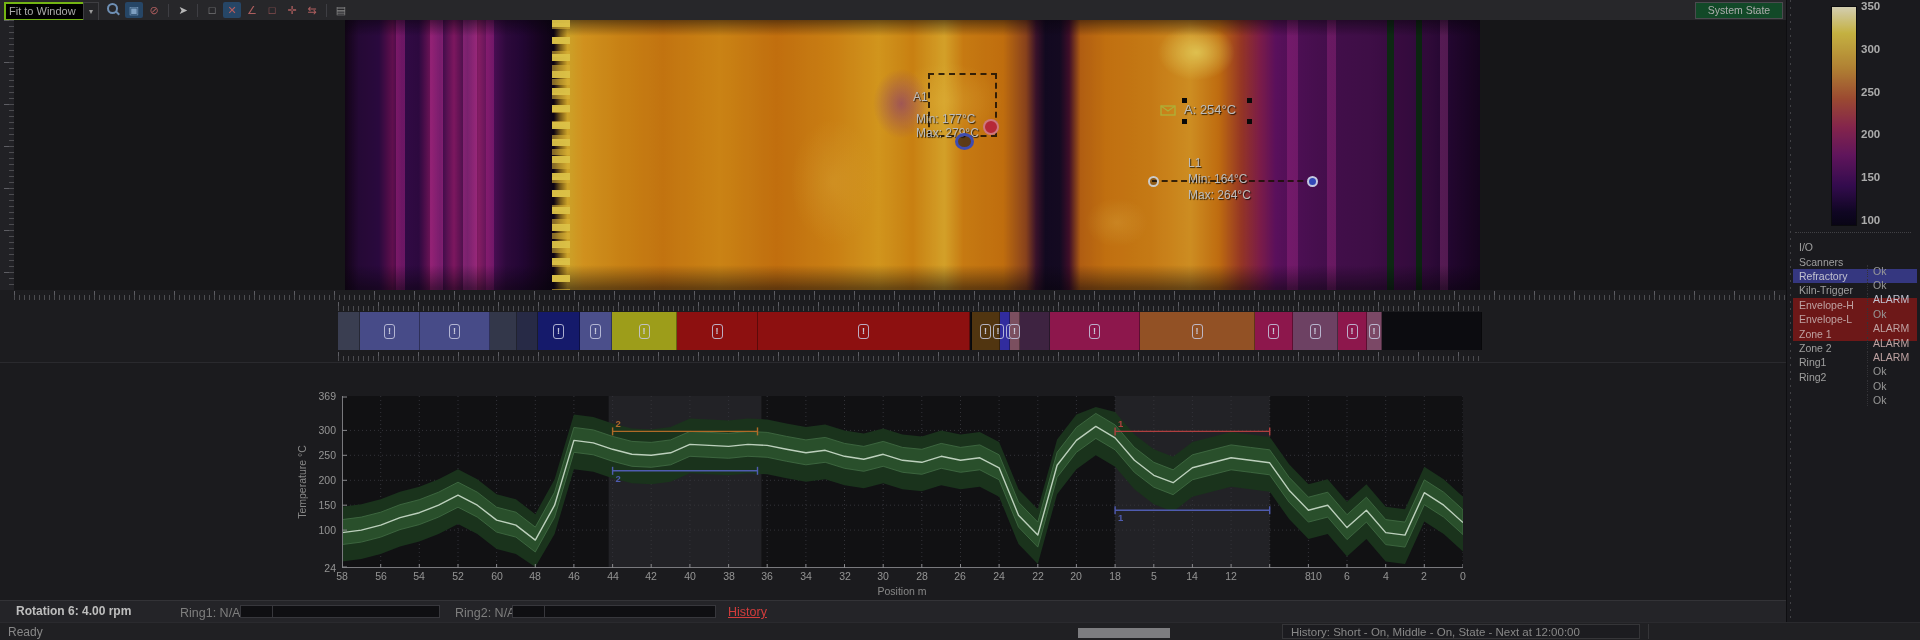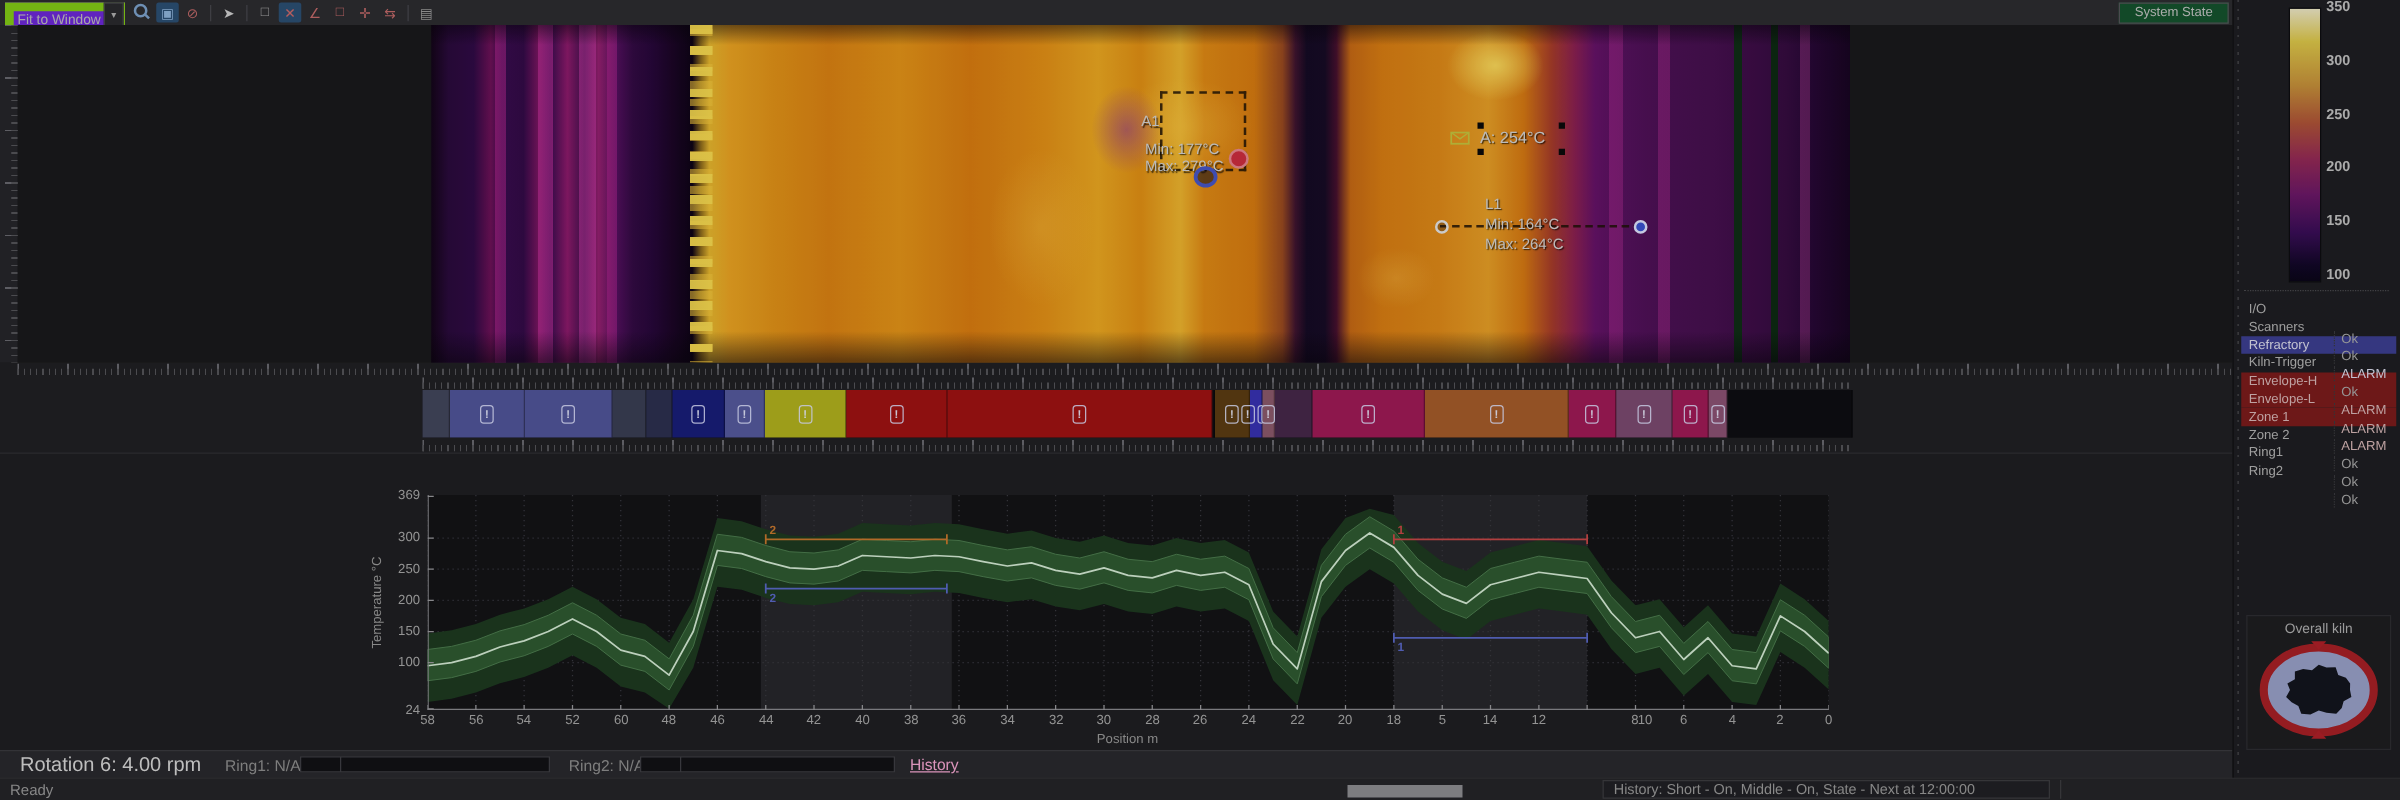--- a/index.html
+++ b/index.html
@@ -1,21 +1,21 @@
 <!DOCTYPE html>
 <html><head>
 <meta charset="utf-8">
 <style>
   html,body{margin:0;padding:0;background:#121214;}
   #root{position:relative;width:1920px;height:640px;overflow:hidden;background:#202023;
         font-family:"Liberation Sans",sans-serif;color:#b8b8b8;filter:brightness(.88);}
   .abs{position:absolute;}
   
   #toolbar{left:0;top:0;width:1786px;height:20px;background:#2c2c30;border-bottom:1px solid #1a1a1c;}
-  #view-select{left:4px;top:2px;width:76px;height:15px;background:#6d28d9;border:7px solid #84cc16;
+  #view-select{left:4px;top:2px;width:76px;height:15px;background:#000000;border:2px solid #84cc16;
     color:#c0c0c0;font-size:11px;line-height:14px;padding:0 3px;overflow:hidden;white-space:nowrap;}
   #view-select-arrow{left:83px;top:2px;width:14px;height:17px;border:1px solid #46464b;background:#2a2a2e;
     font-size:8px;color:#b0b0b0;display:flex;align-items:center;justify-content:center;}
   #toolbar-icons{left:104px;top:1px;height:18px;display:flex;align-items:center;}
   .ticon{width:18px;height:16px;display:flex;align-items:center;justify-content:center;font-size:11px;
     border-radius:2px;margin:0 1px;cursor:default;}
   .ticon.active{background:#2b4f74;}
   .tsep{width:1px;height:13px;background:#47474c;margin:0 4px;}
   .magnifier{position:relative;}
   .magnifier::before{content:"";width:7px;height:7px;border:2px solid #7da2cc;border-radius:50%;display:block;margin:-3px 0 0 -3px;}
@@ -69,24 +69,24 @@
   #profile{left:0;top:362px;width:1786px;height:238px;background:#1f1f22;border-top:1px solid #303034;}
   #chart-wrap{left:342px;top:396px;width:1121px;height:172px;}
   #y-axis-labels{left:300px;top:0;width:38px;height:640px;pointer-events:none;}
   .ytick{position:absolute;right:2px;font-size:10.5px;color:#a8a8a8;}
   #x-axis{left:342px;top:570px;width:1121px;height:14px;}
   .xtick{position:absolute;width:24px;text-align:center;font-size:10.5px;color:#a8a8a8;}
   #ylabel{left:247px;top:476px;width:110px;height:12px;text-align:center;font-size:10.5px;color:#9a9a9a;transform:rotate(-90deg);}
   #xlabel{left:842px;top:585px;width:120px;text-align:center;font-size:10.5px;color:#9a9a9a;}
   
   #rotation-bar{left:0;top:600px;width:1786px;height:22px;background:#29292d;border-top:1px solid #3a3a3e;}
-  #rotation-text{left:16px;top:3px;font-size:16px;font-weight:normal;color:#d8d8d8;}
+  #rotation-text{left:16px;top:3px;font-size:12px;font-weight:bold;color:#d8d8d8;}
   .ringlabel{top:5px;font-size:12.5px;color:#8f8f8f;}
   .ringbox{top:4px;height:13px;background:#111114;border:1px solid #3f3f44;box-sizing:border-box;}
-  #history-link{left:728px;top:4px;font-size:12.5px;color:#f9a8d4;text-decoration:underline;}
+  #history-link{left:728px;top:4px;font-size:12.5px;color:#ef4444;text-decoration:underline;}
   #status-bar{left:0;top:622px;width:1920px;height:18px;background:#242428;border-top:1px solid #303034;}
   #ready-text{left:8px;top:2px;font-size:12px;color:#9a9a9a;}
   #grip-box{left:1078px;top:5px;width:92px;height:10px;background:#8e8e92;}
   #history-status-box{left:1282px;top:1px;width:358px;height:15px;border:1px solid #3c3c40;background:#202024;
     font-size:11.5px;color:#9a9a9a;line-height:14px;padding-left:8px;box-sizing:border-box;white-space:nowrap;overflow:hidden;}
   #status-div{left:1648px;top:1px;width:1px;height:15px;background:#3c3c40;}
   
   #right-panel{left:1786px;top:0;width:134px;height:622px;background:#1e1e22;border-left:1px solid #101013;}
   #splitter{left:2px;top:0;width:3px;height:100%;
     background:repeating-linear-gradient(180deg,#4a4a4e 0 2px,transparent 2px 7px);background-size:1px 100%;
@@ -440,23 +440,14 @@
         </div>
         <div class="srow ok">
           <span class="slabel">Ring1</span>
           <span class="svalue">Ok</span>
         </div>
         <div class="srow ok">
           <span class="slabel">Ring2</span>
           <span class="svalue">Ok</span>
         </div>
       </div>
-    <div id="kiln-panel" class="abs">
-      <div id="kiln-title">Overall kiln</div>
-      <svg width="104" height="82" style="display:block;margin:2px auto 0;">
-        <ellipse cx="52" cy="41" rx="44" ry="34" fill="#99a1c9" stroke="#a82026" stroke-width="6.5"></ellipse>
-        <polygon id="kiln-blob" fill="#12151d" points="77.0,41.0 78.1,46.5 71.9,50.0 70.4,55.3 66.0,59.9 58.2,59.1 52.0,57.4 45.3,60.6 38.0,59.9 35.7,53.7 30.3,50.8 25.9,46.5 29.0,41.0 26.9,35.8 32.9,32.4 32.9,26.1 39.5,24.1 46.6,25.2 52.0,20.7 58.2,22.9 65.5,22.8 67.6,28.9 73.7,31.2 77.1,35.8"></polygon>
-        <polygon points="46,2 58,2 52,9" fill="#b02028"></polygon>
-        <polygon points="46,80 58,80 52,73" fill="#b02028"></polygon>
-      </svg>
-    </div>
   </div>
 </div>
 
 </body></html>

